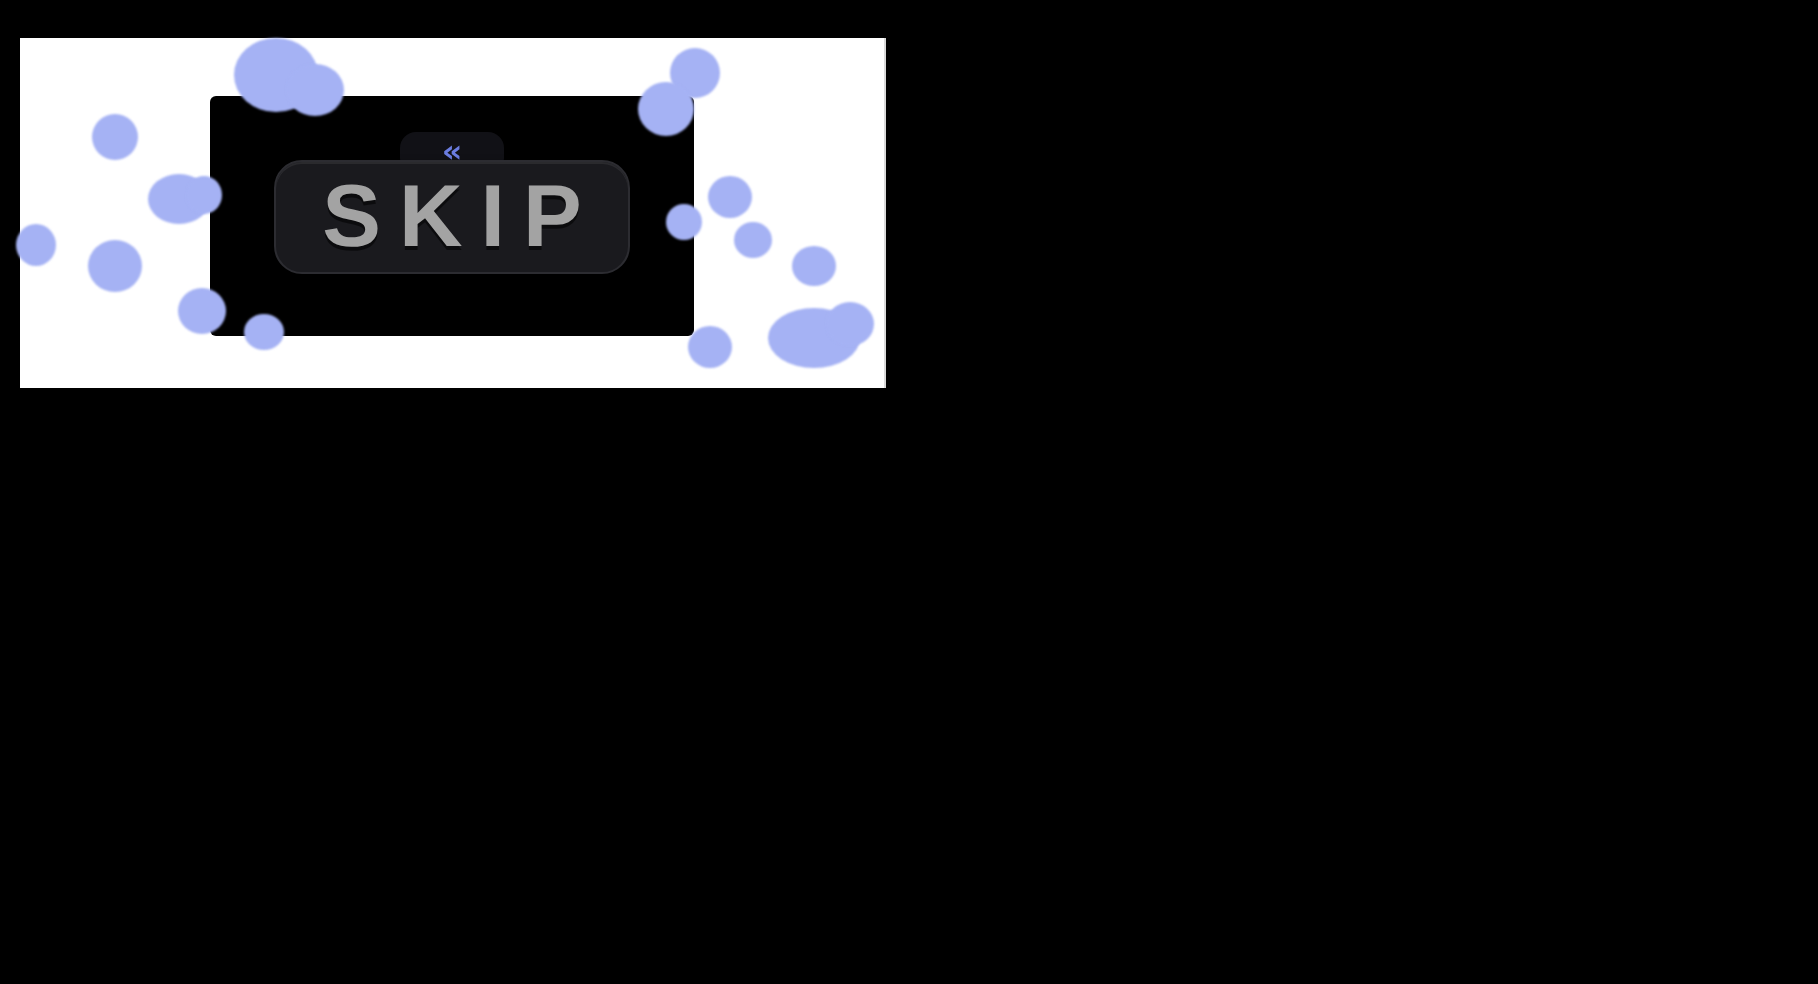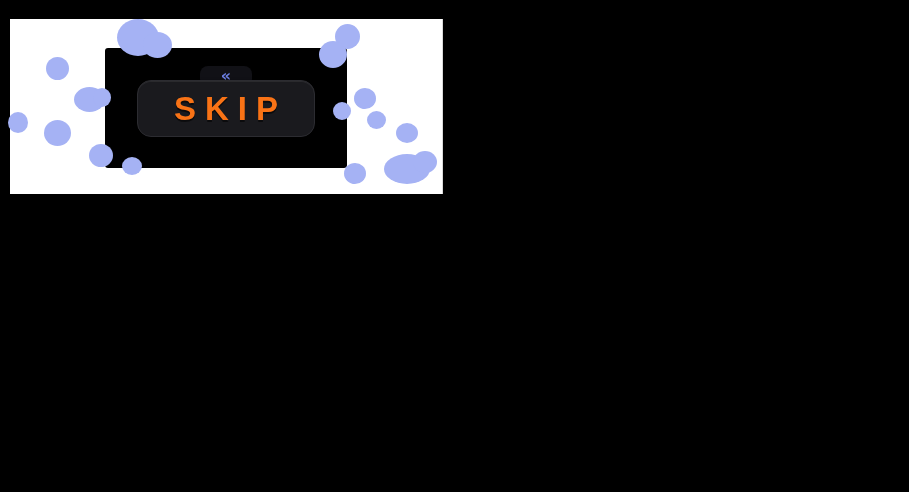--- a/index.html
+++ b/index.html
@@ -59,23 +59,23 @@
     left: 32px; top: 32px;
     width: 178px; height: 57px;
     background: #1a1a1e;
     border: 1px solid #2c2c31;
     border-radius: 14px;
     box-shadow: inset 0 1px 0 rgba(255,255,255,0.07), 0 2px 4px rgba(0,0,0,0.6);
     display: flex; align-items: center; justify-content: center;
     cursor: pointer;
   }
   .skip-button span {
-    color: #f97316;
+    color: #a3a3a3;
     font-weight: 800;
-    font-size: 33px;
+    font-size: 44px;
     letter-spacing: 9px;
     padding-left: 9px; 
     text-shadow: 0 2px 0 rgba(0,0,0,0.55);
   }
 
   
   .ink-layer {
     position: absolute; inset: 0;
     pointer-events: none;
     z-index: 10;

